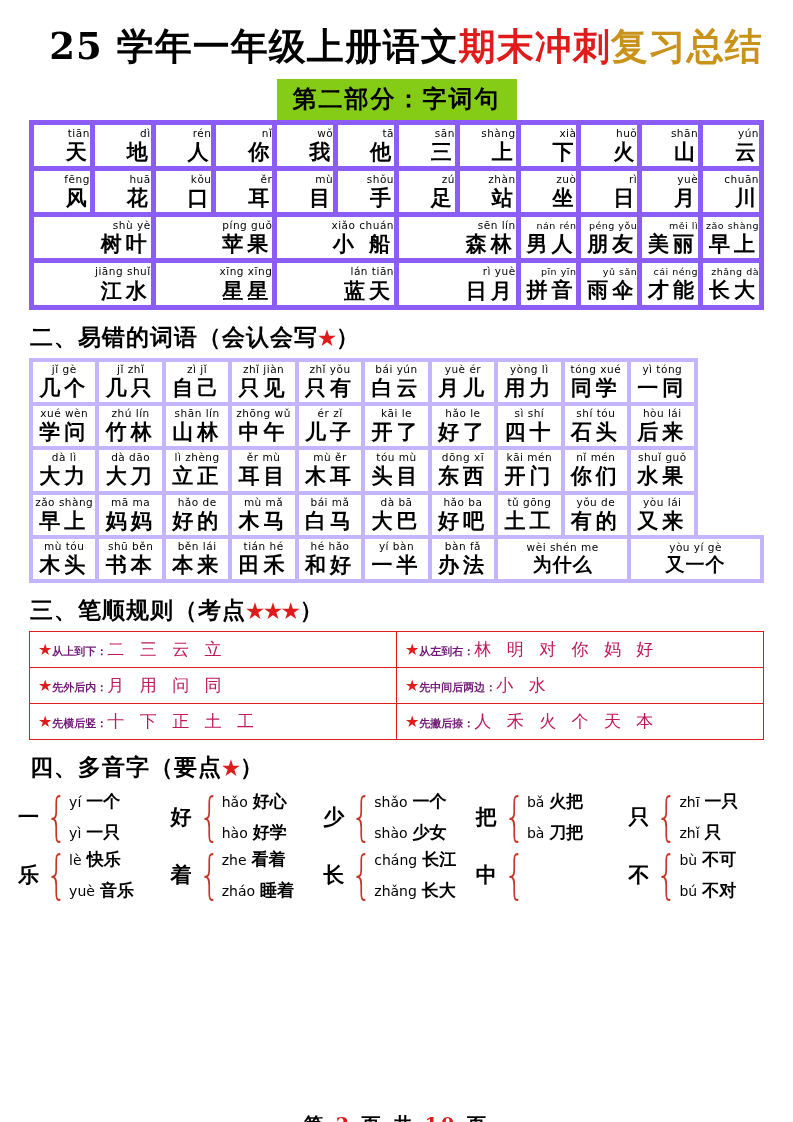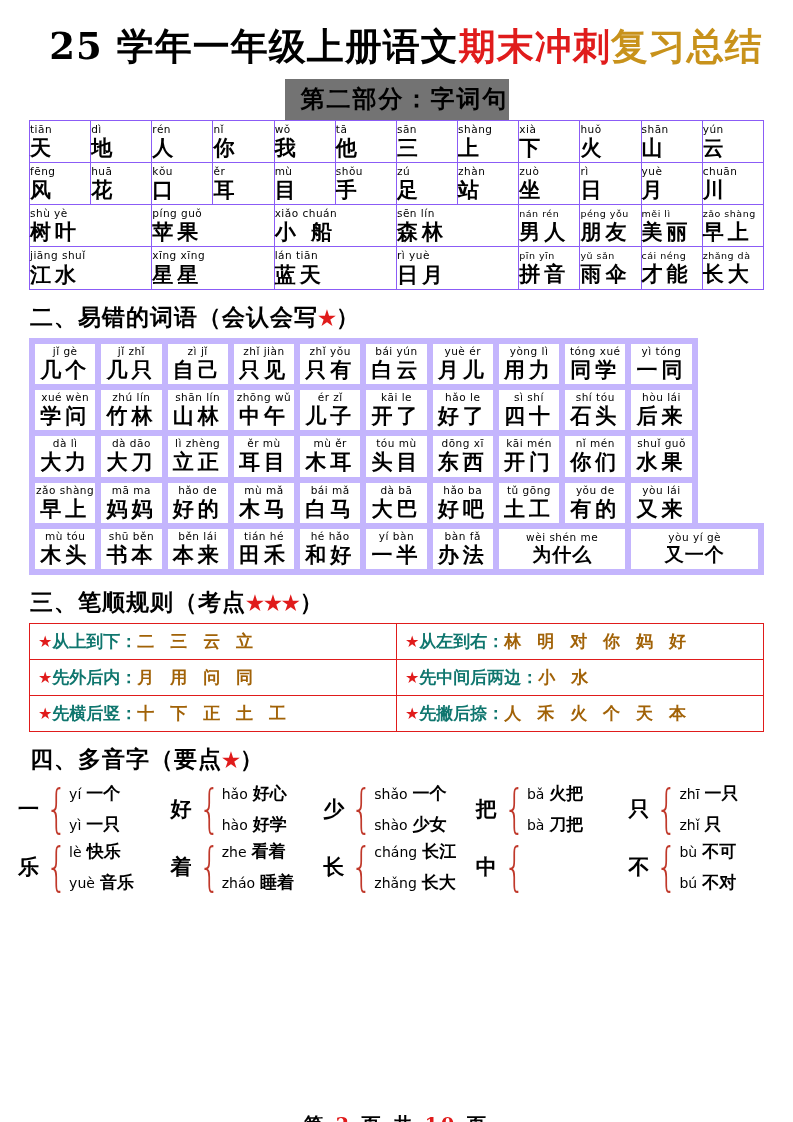--- a/index.html
+++ b/index.html
@@ -27,26 +27,26 @@
     white-space: nowrap;
     padding-left: 19px;
   }
   .title .t-black { color: #000000; }
   .title .t-red   { color: #e01b1b; }
   .title .t-gold  { color: #c8921b; }
 
   .subtitle-wrap { text-align: center; margin-top: 12px; }
   .subtitle {
     display: inline-block;
-    background: #737373;
+    background: #84cc16;
     color: #000;
     font-family: "DejaVu Serif", "Liberation Serif", serif;
     font-weight: bold;
     font-size: 24px;
-    padding: 4px 0 5px 16px;
+    padding: 4px 16px 5px 16px;
     letter-spacing: 2px;
   }
 
   
   .sec-head {
     font-family: "DejaVu Serif", "Liberation Serif", serif;
     font-weight: bold;
     font-size: 23px;
     color: #000;
     margin: 12px 0 5px 30px;
@@ -56,22 +56,22 @@
   .star { color: #e01b1b; font-size: 20px; letter-spacing: 0px; }
 
   
   table.chartab {
     border-collapse: collapse;
     margin: 0 auto;
     width: 735px;
     table-layout: fixed;
   }
   table.chartab td {
-    border: 1px solid #8b5cf6;
-    text-align: left;
+    border: 5px solid #8b5cf6;
+    text-align: right;
     padding: 2px 0 2px 0;
     vertical-align: middle;
   }
   .py {
     display: block;
     font-family: "DejaVu Sans", "Liberation Sans", sans-serif;
     font-size: 10.5px;
     color: #000;
     line-height: 1.25;
     letter-spacing: 0.5px;
@@ -86,48 +86,48 @@
     line-height: 1.15;
     letter-spacing: 3px;
     white-space: nowrap;
   }
   .hz.two { letter-spacing: 4px; }
   .hz.wide { font-size: 19px; letter-spacing: 1px; }
   .py.small { font-size: 9.5px; }
 
   
   table.wordtab { border-collapse: collapse; margin: 0 auto; width: 735px; table-layout: fixed; }
-  table.wordtab td { border: 6px solid #c4b5fd; text-align: center; padding: 1px 0 2px 0; }
+  table.wordtab td { border: 4px solid #c4b5fd; text-align: center; padding: 1px 0 2px 0; }
 
   
   table.strokes {
     border-collapse: collapse;
     margin: 4px auto 0 auto;
     width: 735px;
     table-layout: fixed;
   }
   table.strokes td {
     border: 1.5px solid #e01b1b;
     padding: 6px 4px 6px 8px;
     vertical-align: middle;
     height: 36px;
   }
   .rule-star { color: #e01b1b; font-size: 16px; }
   .rule-label {
     font-family: "DejaVu Serif", "Liberation Serif", serif;
     font-weight: bold;
+    font-size: 11px;
+    color: #701a75;
+    letter-spacing: 0px;
+  }
+  .rule-chars {
+    font-family: "DejaVu Serif", "Liberation Serif", serif;
+    font-weight: normal;
     font-size: 17px;
-    color: #0f766e;
-    letter-spacing: 0px;
-  }
-  .rule-chars {
-    font-family: "DejaVu Serif", "Liberation Serif", serif;
-    font-weight: bold;
-    font-size: 17px;
-    color: #a16207;
+    color: #be185d;
     letter-spacing: 5px;
   }
 
   
   .poly-row {
     display: flex;
     justify-content: center;
     align-items: center;
     gap: 6px;
     margin-top: 10px;

